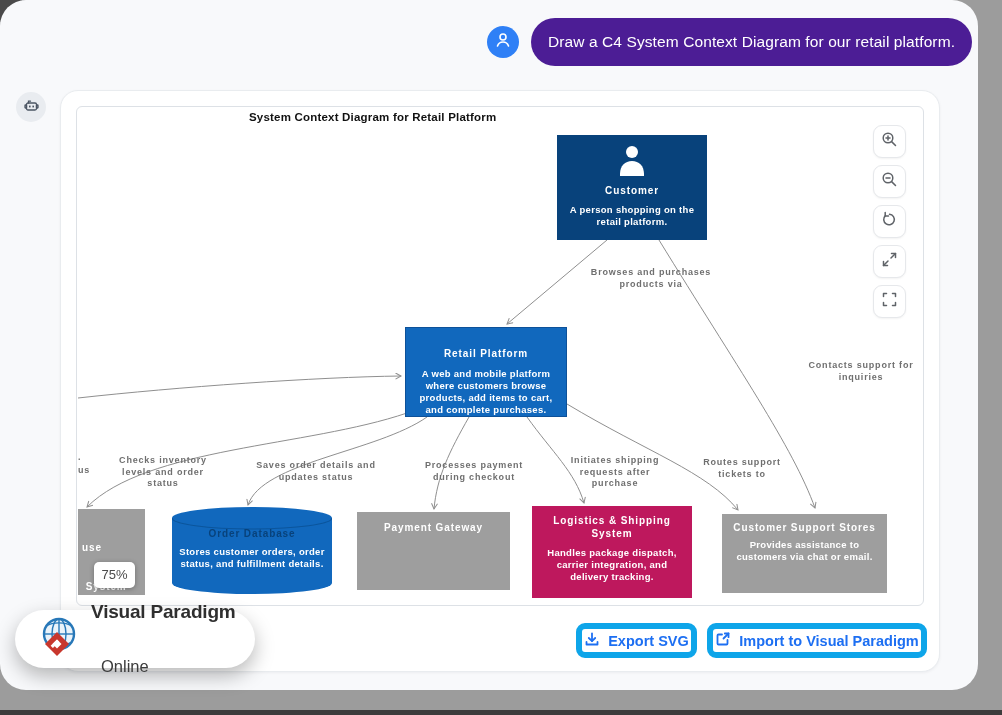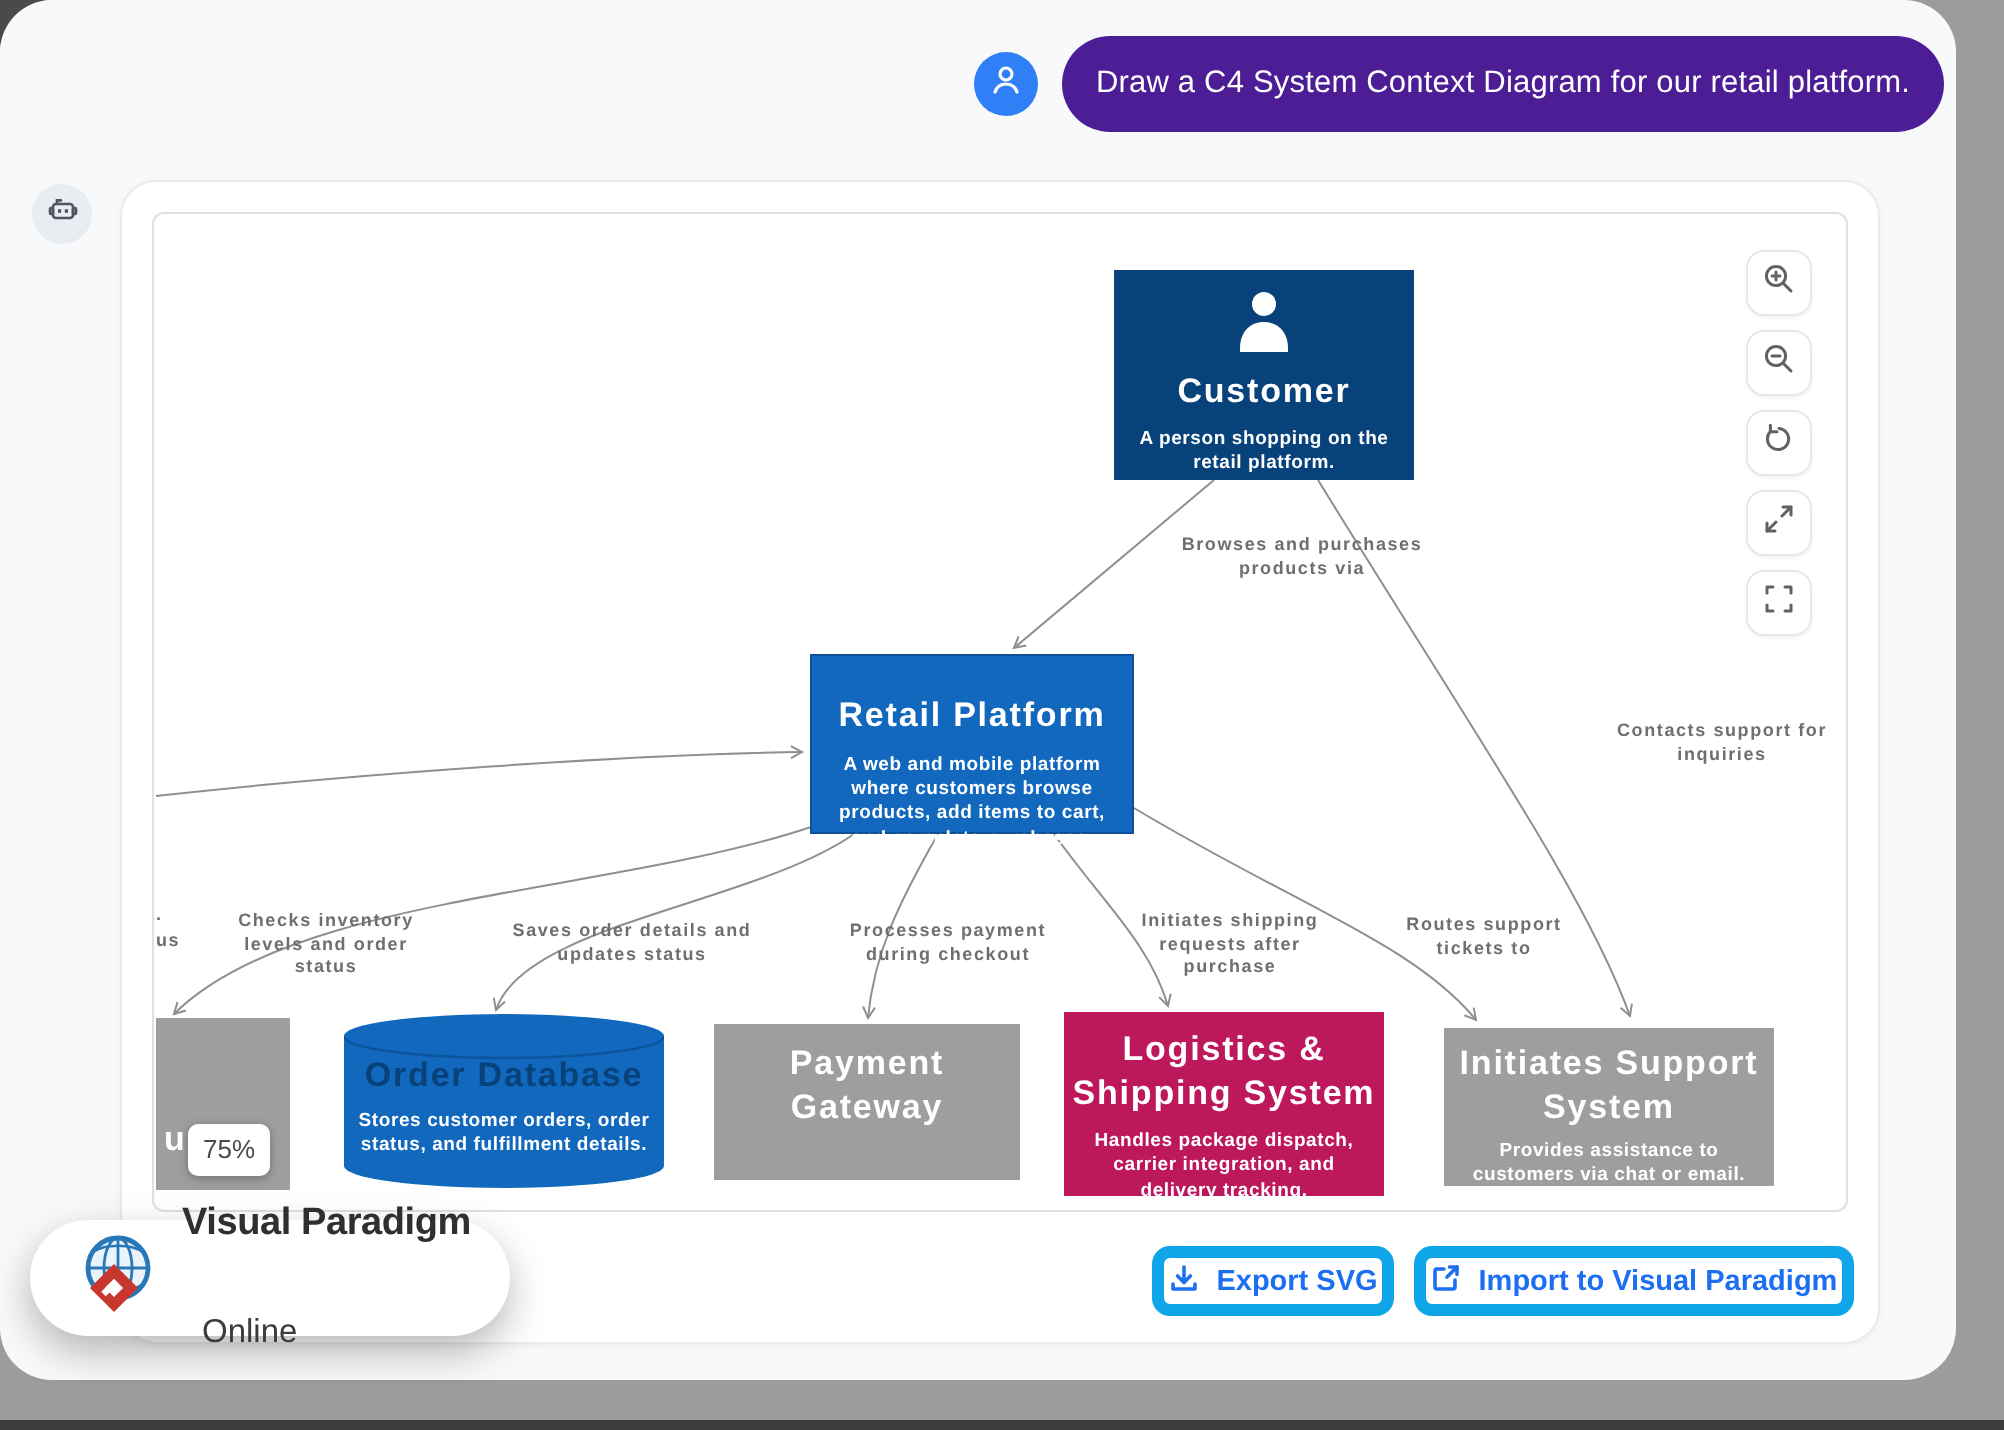--- a/index.html
+++ b/index.html
@@ -54,21 +54,21 @@
   .zoom-btn {
     position:absolute; left:796px; width:33px; height:33px;
     background:#fff; border:1px solid #e6e8eb; border-radius:9px;
     box-shadow:0 1px 2px rgba(0,0,0,.05);
     display:flex; align-items:center; justify-content:center; cursor:pointer;
   }
   .zoom-btn svg { stroke:#5f6368; fill:none; stroke-width:1.5; stroke-linecap:round; stroke-linejoin:round; }
 
   
   .node { position:absolute; text-align:center; color:#fff; }
-  .n-title { font-weight:bold; font-size:17px; letter-spacing:.9px; line-height:1.3; }
+  .n-title { font-weight:bold; font-size:10px; letter-spacing:.9px; line-height:1.3; }
   .n-desc  { font-weight:bold; font-size:9.5px; letter-spacing:.3px; line-height:1.28; padding:0 7px; }
 
   .node-customer { left:480px; top:28px; width:150px; height:105px; background:#08427b; }
   .node-customer .n-title { margin-top:2px; }
   .node-customer .n-desc  { margin-top:7px; }
   .person-glyph { margin-top:9px; }
 
   .node-retail { left:328px; top:220px; width:162px; height:90px; background:#1168bd; border:1px solid #0d5199; }
   .node-retail .n-title { margin-top:19px; }
   .node-retail .n-desc  { margin-top:8px; }
@@ -160,20 +160,21 @@
           <rect x="2" y="8" width="1.5" height="3" rx=".5"></rect>
           <rect x="13.5" y="8" width="1.5" height="3" rx=".5"></rect>
       </svg>
     </span>
   </div>
 
   <div class="card">
 
     <div class="canvas">
 
+      <div class="diagram-title">System Context Diagram for Retail Platform</div>
 
       <svg class="edges" width="848" height="500">
         <defs>
           <marker id="arw" markerWidth="9" markerHeight="9" refX="6" refY="3.5" orient="auto">
             <path d="M0.5,0.5 L6,3.5 L0.5,6.5" fill="none" stroke="#8f8f8f" stroke-width="1"></path>
           </marker>
         </defs>
         <g stroke="#8f8f8f" stroke-width="1" fill="none">
           <path d="M530,133 L430,217" marker-end="url(#arw)"></path>
           <path d="M582,133 C660,260 716,340 738,401" marker-end="url(#arw)"></path>
@@ -236,21 +237,21 @@
       <div class="node node-payment">
         <div class="n-title">Payment Gateway</div>
       </div>
 
       <div class="node node-logistics">
         <div class="n-title">Logistics &amp; Shipping System</div>
         <div class="n-desc">Handles package dispatch, carrier integration, and delivery tracking.</div>
       </div>
 
       <div class="node node-support">
-        <div class="n-title">Initiates Support System</div>
+        <div class="n-title">Customer Support Stores</div>
         <div class="n-desc">Provides assistance to customers via chat or email.</div>
       </div>
 
       <div class="zoom-badge">75%</div>
 
       <div class="zoom-btn" style="top:18px;">
         <span>
           <svg width="17" height="17" viewBox="0 0 17 17">
               <circle cx="7" cy="7" r="4.8"></circle>
               <line x1="10.6" y1="10.6" x2="14.5" y2="14.5"></line>

